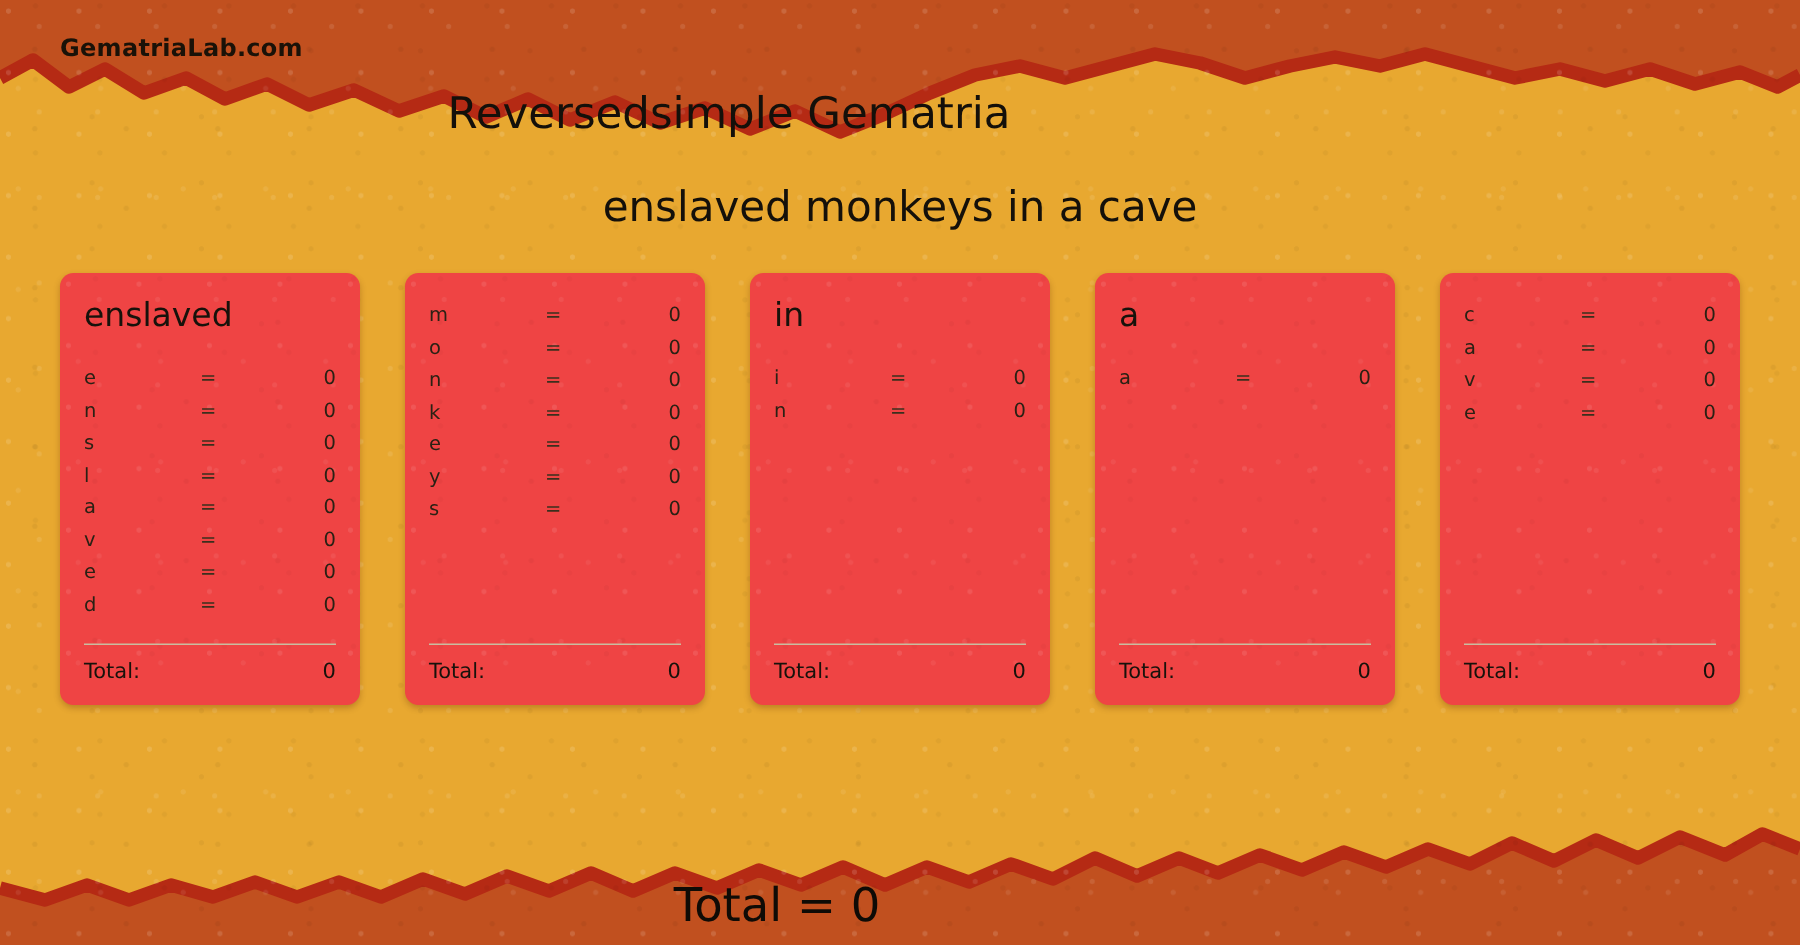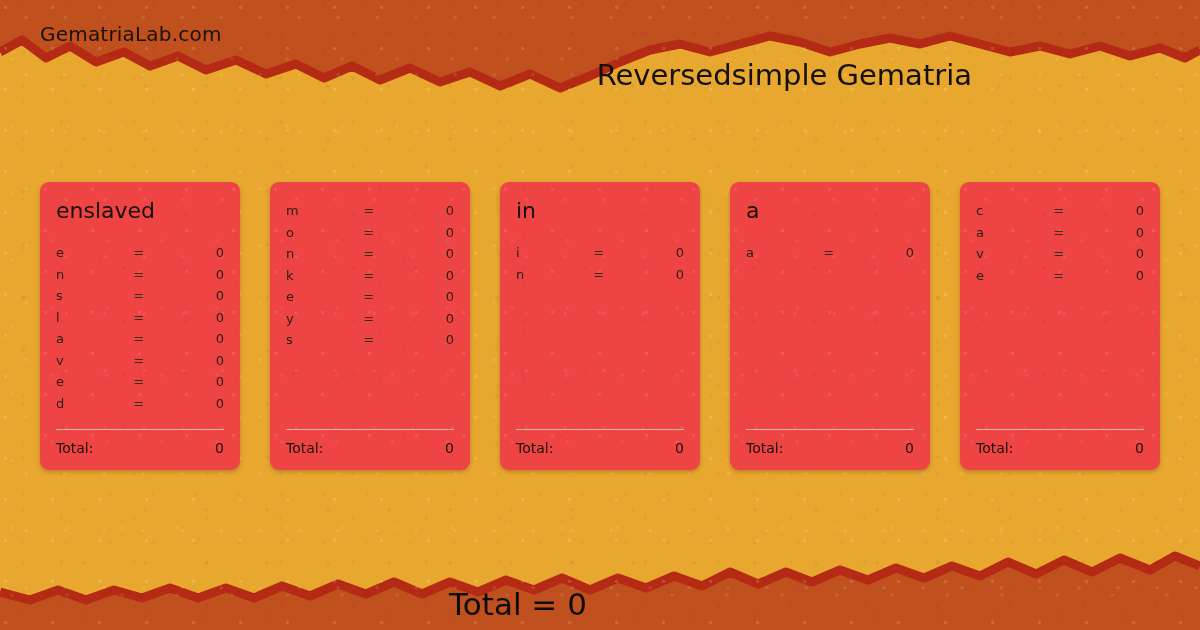--- a/index.html
+++ b/index.html
@@ -56,32 +56,33 @@
   svg.waves {
     position: absolute;
     top: 0; left: 0;
     width: 1200px; height: 630px;
   }
 
   
   .logo {
     position: absolute;
     top: 22px; left: 40px;
-    font-size: 20px;
+    font-size: 16px;
     color: #1a1208;
     letter-spacing: .2px;
     z-index: 6;
+    font-weight: bold;
   }
 
   
   .title {
     position: absolute;
     top: 58px; left: 0;
     width: 972px;
-    text-align: right;
+    text-align: center;
     font-size: 29px;
     color: #14100a;
     z-index: 5;
   }
   .subtitle {
     position: absolute;
     top: 121px; left: 0;
     width: 1200px;
     text-align: center;
     font-size: 28px;
@@ -219,20 +220,21 @@
              L366,594 L338,584 L310,596 L282,586 L254,598 L226,588
              L198,598 L170,588 L142,598 L114,590 L86,600 L58,590
              L30,600 L0,592"></path>
   </svg>
 
   <div class="paper-noise"></div>
 
   <div class="logo">GematriaLab.com</div>
 
   <div class="title">Reversedsimple Gematria</div>
+  <div class="subtitle">enslaved monkeys in a cave</div>
 
   <div class="cards">
 
     <div class="card">
       <div class="paper-noise"></div>
       <div class="card-title">enslaved</div>
       <div class="rows">
         <div class="row">
           <span class="letter">e</span>
           <span class="eq">=</span>

